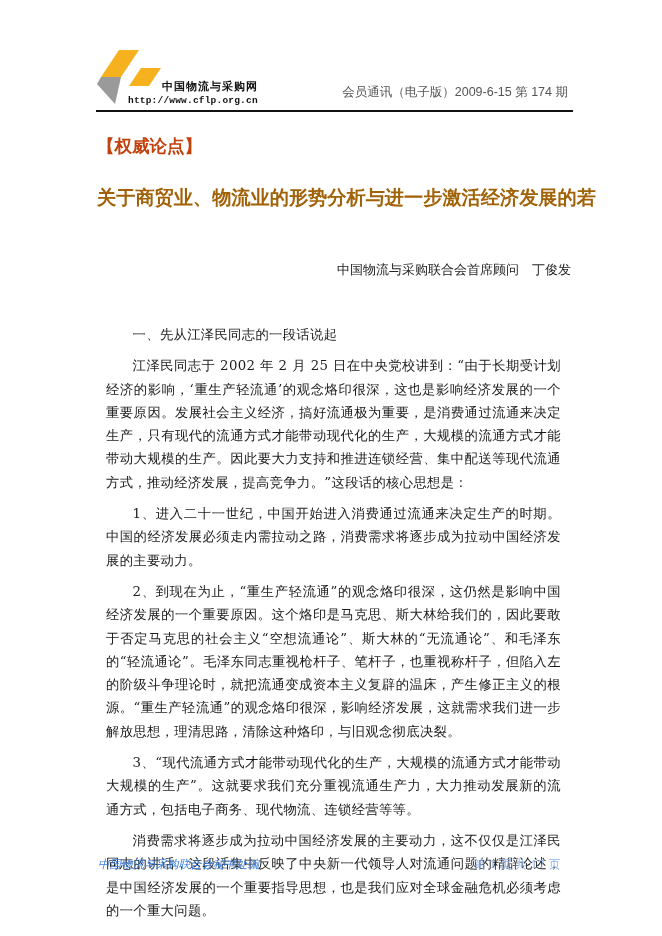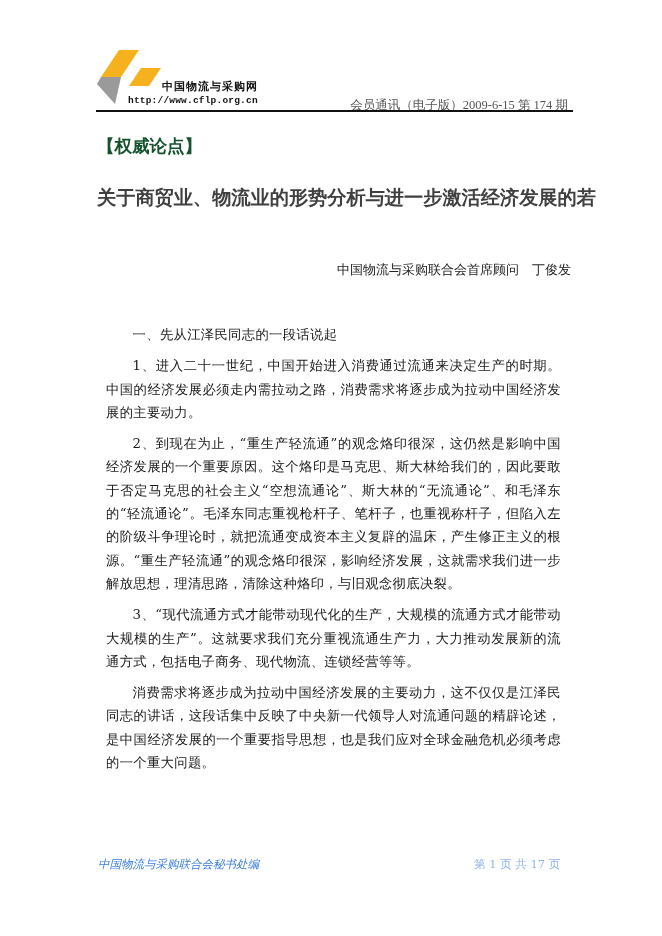--- a/index.html
+++ b/index.html
@@ -42,52 +42,52 @@
       left: 128px; top: 95px;
       font-family: Liberation Mono, monospace;
       font-weight: bold;
       font-size: 9.5px;
       letter-spacing: 0.2px;
       color: #111;
       white-space: nowrap;
     }
     .issue {
       position: absolute;
-      right: 94px; top: 97px;
+      right: 94px; top: 84px;
       font-size: 12.5px;
       color: #555;
       white-space: nowrap;
-      font-family: Liberation Serif, serif;
+      font-family: Liberation Sans, sans-serif;
     }
     .header-rule {
       position: absolute;
       left: 96px; top: 110px;
       width: 477px; height: 1.5px;
       background: #111;
     }
     
     .tag {
       position: absolute;
       left: 97px; top: 134px;
       font-family: Liberation Sans, sans-serif;
       font-weight: bold;
       font-size: 17.5px;
-      color: #14532d;
+      color: #c2410c;
       white-space: nowrap;
     }
     
     .title {
       position: absolute;
       left: 97px; top: 181px;
       width: 474px;
       font-family: "DejaVu Sans", "Liberation Sans", sans-serif;
       font-weight: bold;
       font-size: 19.2px;
       line-height: 33px;
-      color: #404040;
+      color: #a16207;
       text-align: center;
     }
     .title-line1 { display: block; white-space: nowrap; text-align: justify; text-align-last: justify; }
     .title-line2 { display: block; }
     
     .byline {
       position: absolute;
       left: 97px; top: 261px;
       width: 474px;
       text-align: right;
@@ -154,20 +154,21 @@
   <div class="tag">【权威论点】</div>
 
   <div class="title">
     <span class="title-line1">关于商贸业、物流业的形势分析与进一步激活经济发展的若</span>
   </div>
 
   <div class="byline">中国物流与采购联合会首席顾问　丁俊发</div>
 
   <div class="body">
     <p>一、先从江泽民同志的一段话说起</p>
+    <p>江泽民同志于 2002 年 2 月 25 日在中央党校讲到：“由于长期受计划经济的影响，‘重生产轻流通’的观念烙印很深，这也是影响经济发展的一个重要原因。发展社会主义经济，搞好流通极为重要，是消费通过流通来决定生产，只有现代的流通方式才能带动现代化的生产，大规模的流通方式才能带动大规模的生产。因此要大力支持和推进连锁经营、集中配送等现代流通方式，推动经济发展，提高竞争力。”这段话的核心思想是：</p>
     <p>1、进入二十一世纪，中国开始进入消费通过流通来决定生产的时期。中国的经济发展必须走内需拉动之路，消费需求将逐步成为拉动中国经济发展的主要动力。</p>
     <p>2、到现在为止，“重生产轻流通”的观念烙印很深，这仍然是影响中国经济发展的一个重要原因。这个烙印是马克思、斯大林给我们的，因此要敢于否定马克思的社会主义“空想流通论”、斯大林的“无流通论”、和毛泽东的“轻流通论”。毛泽东同志重视枪杆子、笔杆子，也重视称杆子，但陷入左的阶级斗争理论时，就把流通变成资本主义复辟的温床，产生修正主义的根源。“重生产轻流通”的观念烙印很深，影响经济发展，这就需求我们进一步解放思想，理清思路，清除这种烙印，与旧观念彻底决裂。</p>
     <p>3、“现代流通方式才能带动现代化的生产，大规模的流通方式才能带动大规模的生产”。这就要求我们充分重视流通生产力，大力推动发展新的流通方式，包括电子商务、现代物流、连锁经营等等。</p>
     <p>消费需求将逐步成为拉动中国经济发展的主要动力，这不仅仅是江泽民同志的讲话，这段话集中反映了中央新一代领导人对流通问题的精辟论述，是中国经济发展的一个重要指导思想，也是我们应对全球金融危机必须考虑的一个重大问题。</p>
   </div>
 
   <div class="footer-left">中国物流与采购联合会秘书处编</div>
   <div class="footer-right">第 1 页 共 17 页</div>
 
 </div>

